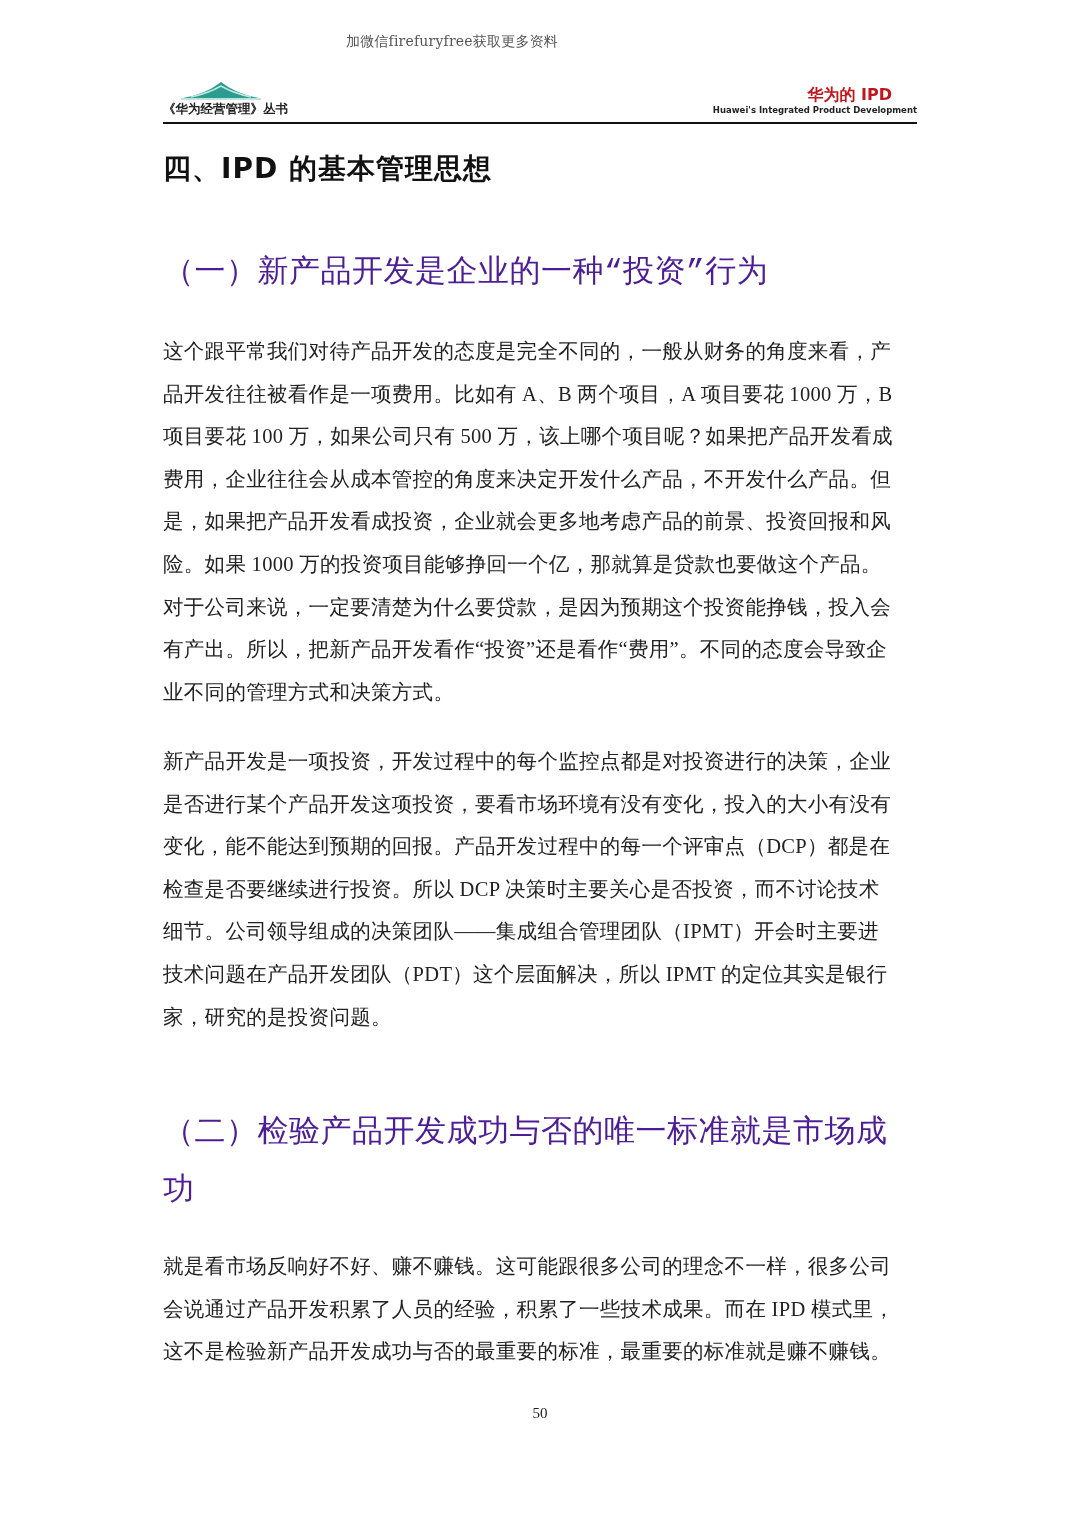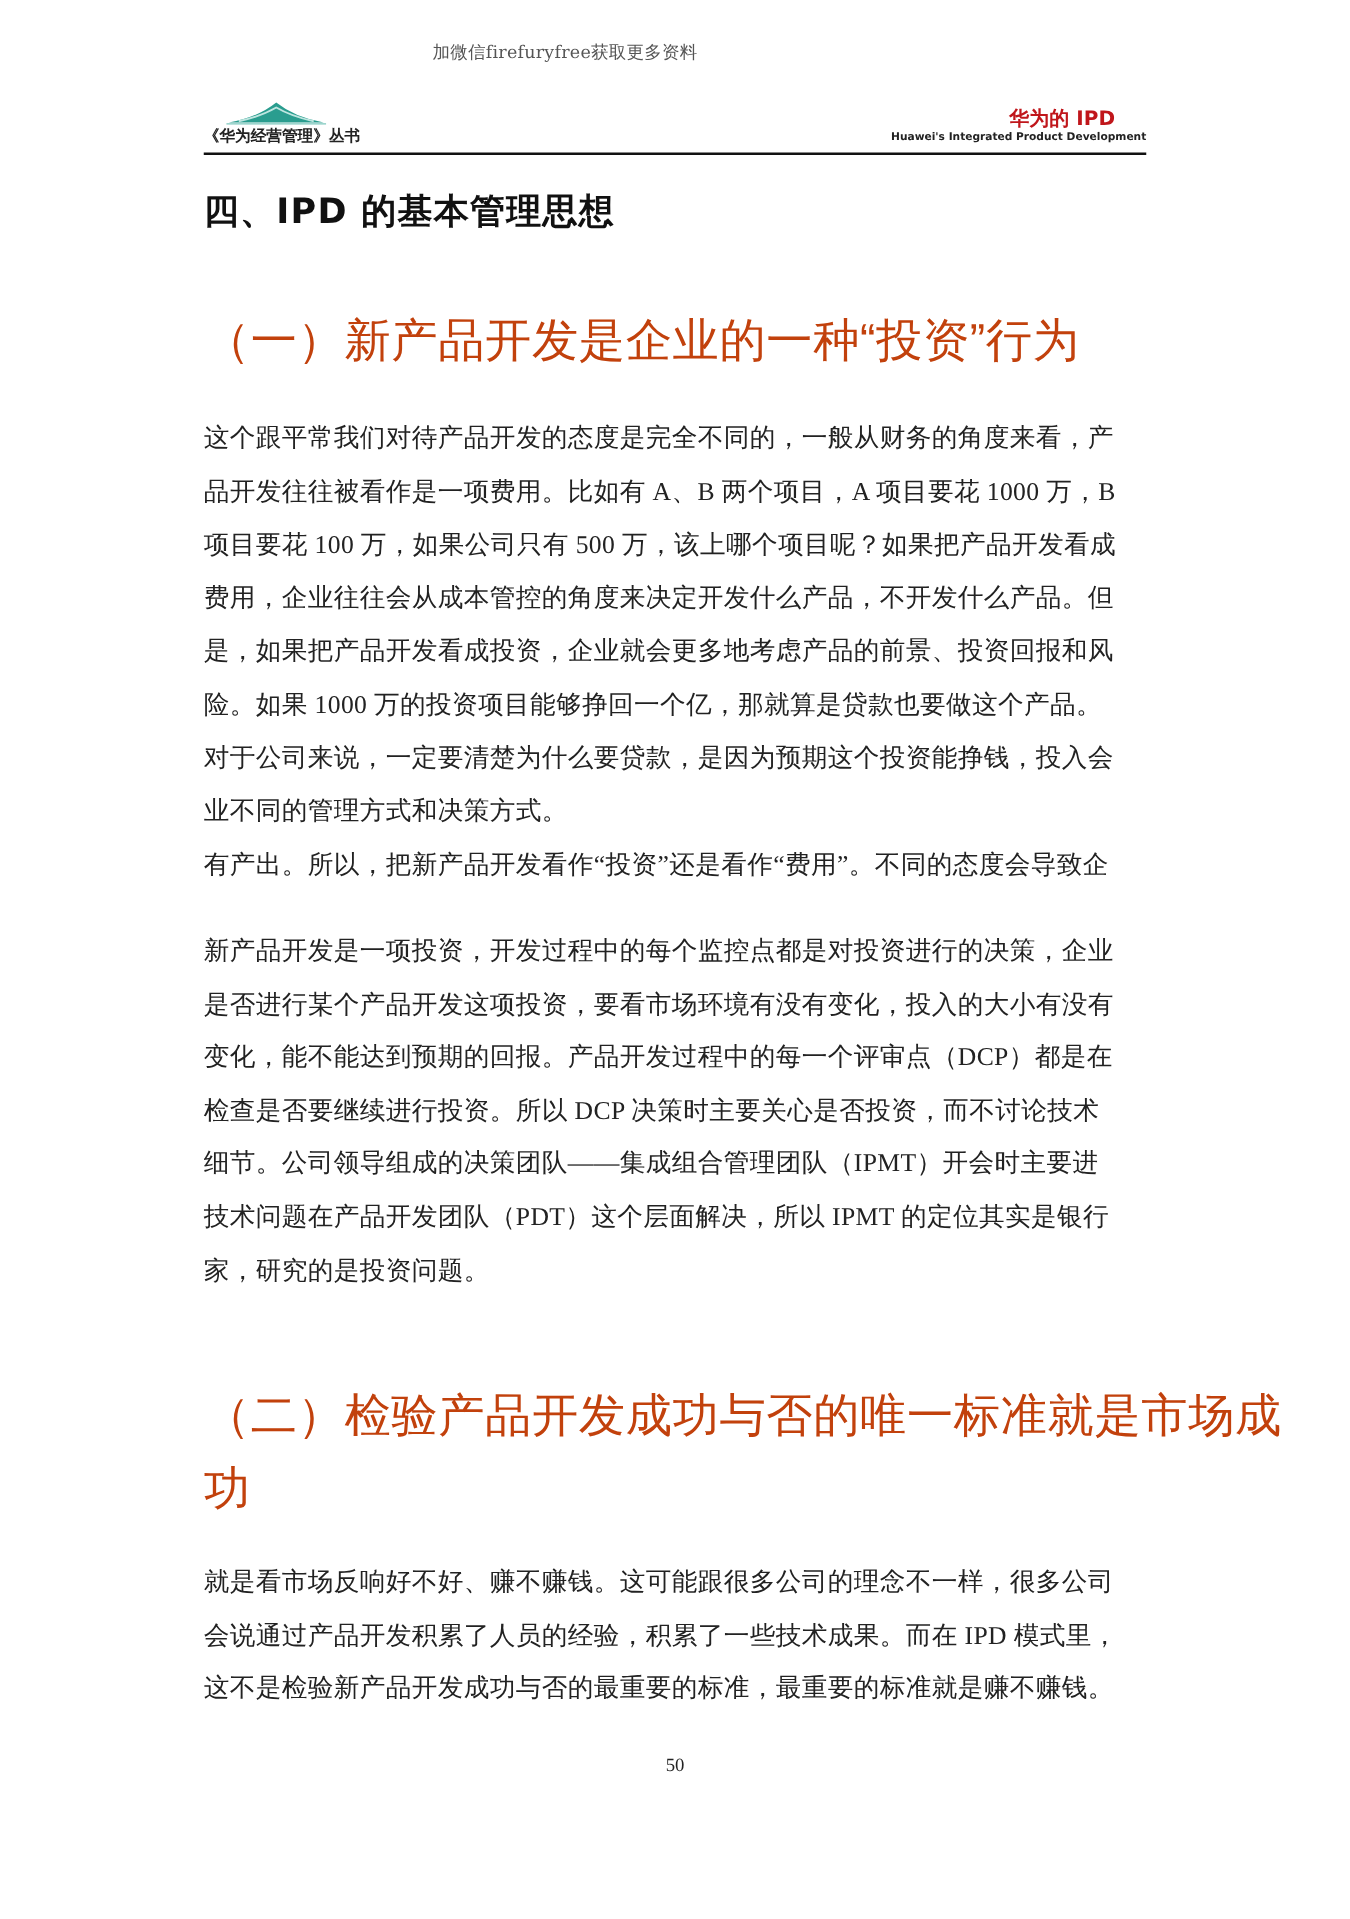--- a/index.html
+++ b/index.html
@@ -31,22 +31,22 @@
     }
     .header-rule {
       position: absolute; left: 0; right: 0; bottom: -2px; height: 2px; background: #111;
     }
     .chapter-title {
       position: absolute; left: 163px; top: 150px;
       font-family: "DejaVu Sans", sans-serif; font-weight: bold; font-size: 28px;
       color: #111; letter-spacing: 1px; white-space: nowrap;
     }
     .section-title {
-      position: absolute; left: 163px; font-family: Liberation Sans, sans-serif;
-      font-size: 37px; color: #c2410c; letter-spacing: 0.5px; width: 760px; line-height: 58px;
+      position: absolute; left: 163px; font-family: Liberation Mono, monospace;
+      font-size: 31px; color: #4c1d95; letter-spacing: 0.5px; width: 760px; line-height: 58px;
     }
     .para {
       position: absolute; left: 163px; width: 756px;
       font-size: 20.5px; line-height: 42.6px; color: #222; text-align: justify;
       text-align-last: left; letter-spacing: 0.3px; font-family: Liberation Serif, serif;
     }
     .para .line { display: block; white-space: nowrap; }
     .page-number {
       position: absolute; top: 1405px; left: 0; width: 1080px; text-align: center;
       font-family: "Liberation Serif", serif; font-size: 15px; color: #222;
@@ -86,22 +86,22 @@
 <div class="section-title" style="top:244px;">（一）新产品开发是企业的一种“投资”行为</div>
 
 <div class="para" style="top:330px;">
   <span class="line">这个跟平常我们对待产品开发的态度是完全不同的，一般从财务的角度来看，产</span>
   <span class="line">品开发往往被看作是一项费用。比如有 A、B 两个项目，A 项目要花 1000 万，B</span>
   <span class="line">项目要花 100 万，如果公司只有 500 万，该上哪个项目呢？如果把产品开发看成</span>
   <span class="line">费用，企业往往会从成本管控的角度来决定开发什么产品，不开发什么产品。但</span>
   <span class="line">是，如果把产品开发看成投资，企业就会更多地考虑产品的前景、投资回报和风</span>
   <span class="line">险。如果 1000 万的投资项目能够挣回一个亿，那就算是贷款也要做这个产品。</span>
   <span class="line">对于公司来说，一定要清楚为什么要贷款，是因为预期这个投资能挣钱，投入会</span>
+  <span class="line">有产出。所以，把新产品开发看作“投资”还是看作“费用”。不同的态度会导致企</span>
   <span class="line">业不同的管理方式和决策方式。</span>
-  <span class="line">有产出。所以，把新产品开发看作“投资”还是看作“费用”。不同的态度会导致企</span>
 </div>
 
 <div class="para" style="top:740px;">
   <span class="line">新产品开发是一项投资，开发过程中的每个监控点都是对投资进行的决策，企业</span>
   <span class="line">是否进行某个产品开发这项投资，要看市场环境有没有变化，投入的大小有没有</span>
   <span class="line">变化，能不能达到预期的回报。产品开发过程中的每一个评审点（DCP）都是在</span>
   <span class="line">检查是否要继续进行投资。所以 DCP 决策时主要关心是否投资，而不讨论技术</span>
   <span class="line">细节。公司领导组成的决策团队——集成组合管理团队（IPMT）开会时主要进</span>
   <span class="line">技术问题在产品开发团队（PDT）这个层面解决，所以 IPMT 的定位其实是银行</span>
   <span class="line">家，研究的是投资问题。</span>

